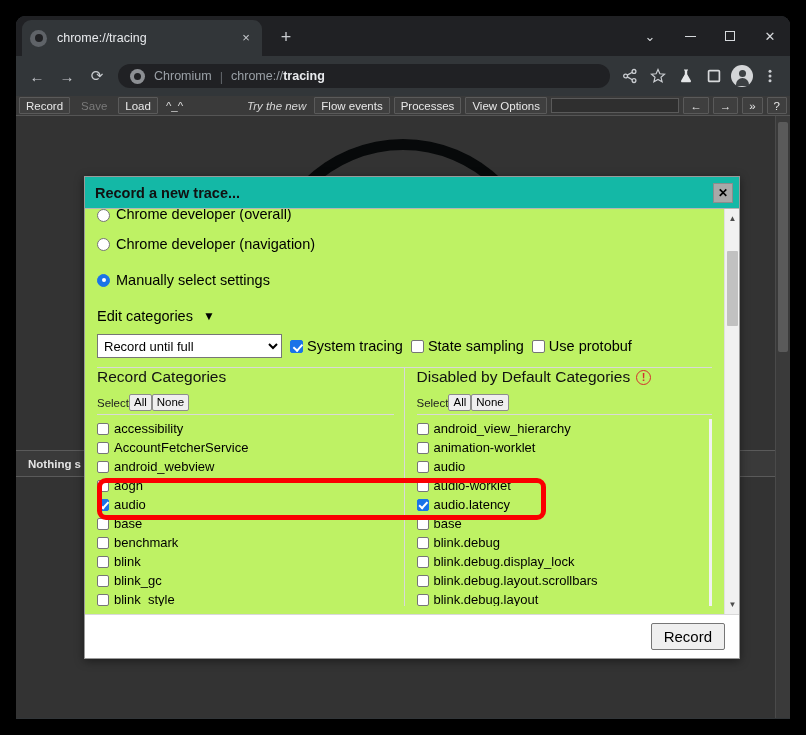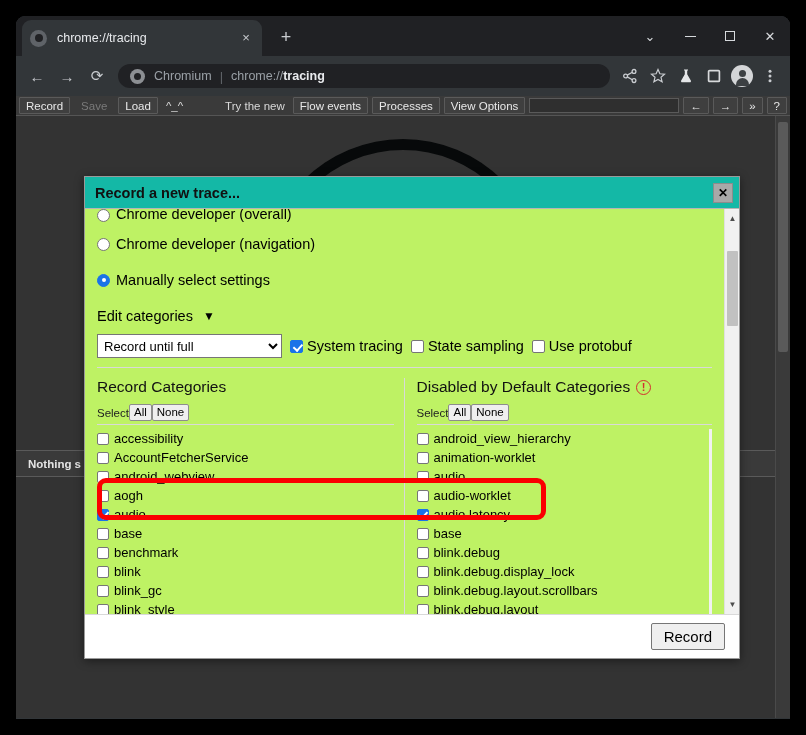--- a/index.html
+++ b/index.html
@@ -370,21 +370,20 @@
   .cb.checked::after {
     content: "";
     position: absolute; left: 4px; top: 1px;
     width: 3.5px; height: 7px;
     border: solid #fff; border-width: 0 2px 2px 0;
     transform: rotate(42deg);
   }
 
   #cat-columns {
     display: flex;
-    margin-top: 10px;
     height: 238px;
   }
   .cat-col {
     flex: 1 1 50%;
     display: flex; flex-direction: column;
     min-width: 0;
   }
   .cat-col.left { border-right: 1px solid #d9d9d9; padding-right: 10px; }
   .cat-col.right { padding-left: 12px; }
   .cat-head {
@@ -536,21 +535,21 @@
           </g>
         </svg>
     </div>
   </div>
 
   <div id="tracing-bar">
     <div class="tbtn">Record</div>
     <div class="tbtn dim">Save</div>
     <div class="tbtn">Load</div>
     <div class="tlabel">^_^</div>
-    <div class="tlabel" style="margin-left:30px;">Try the new</div>
+    <div class="tlabel" style="margin-left:52px;font-style:italic;">Try the new</div>
     <div class="tbtn">Flow events</div>
     <div class="tbtn">Processes</div>
     <div class="tbtn">View Options</div>
     <div id="trace-search" placeholder=""></div>
     <div class="tbtn">←</div>
     <div class="tbtn">→</div>
     <div class="tbtn">»</div>
     <div class="tbtn">?</div>
   </div>
 

